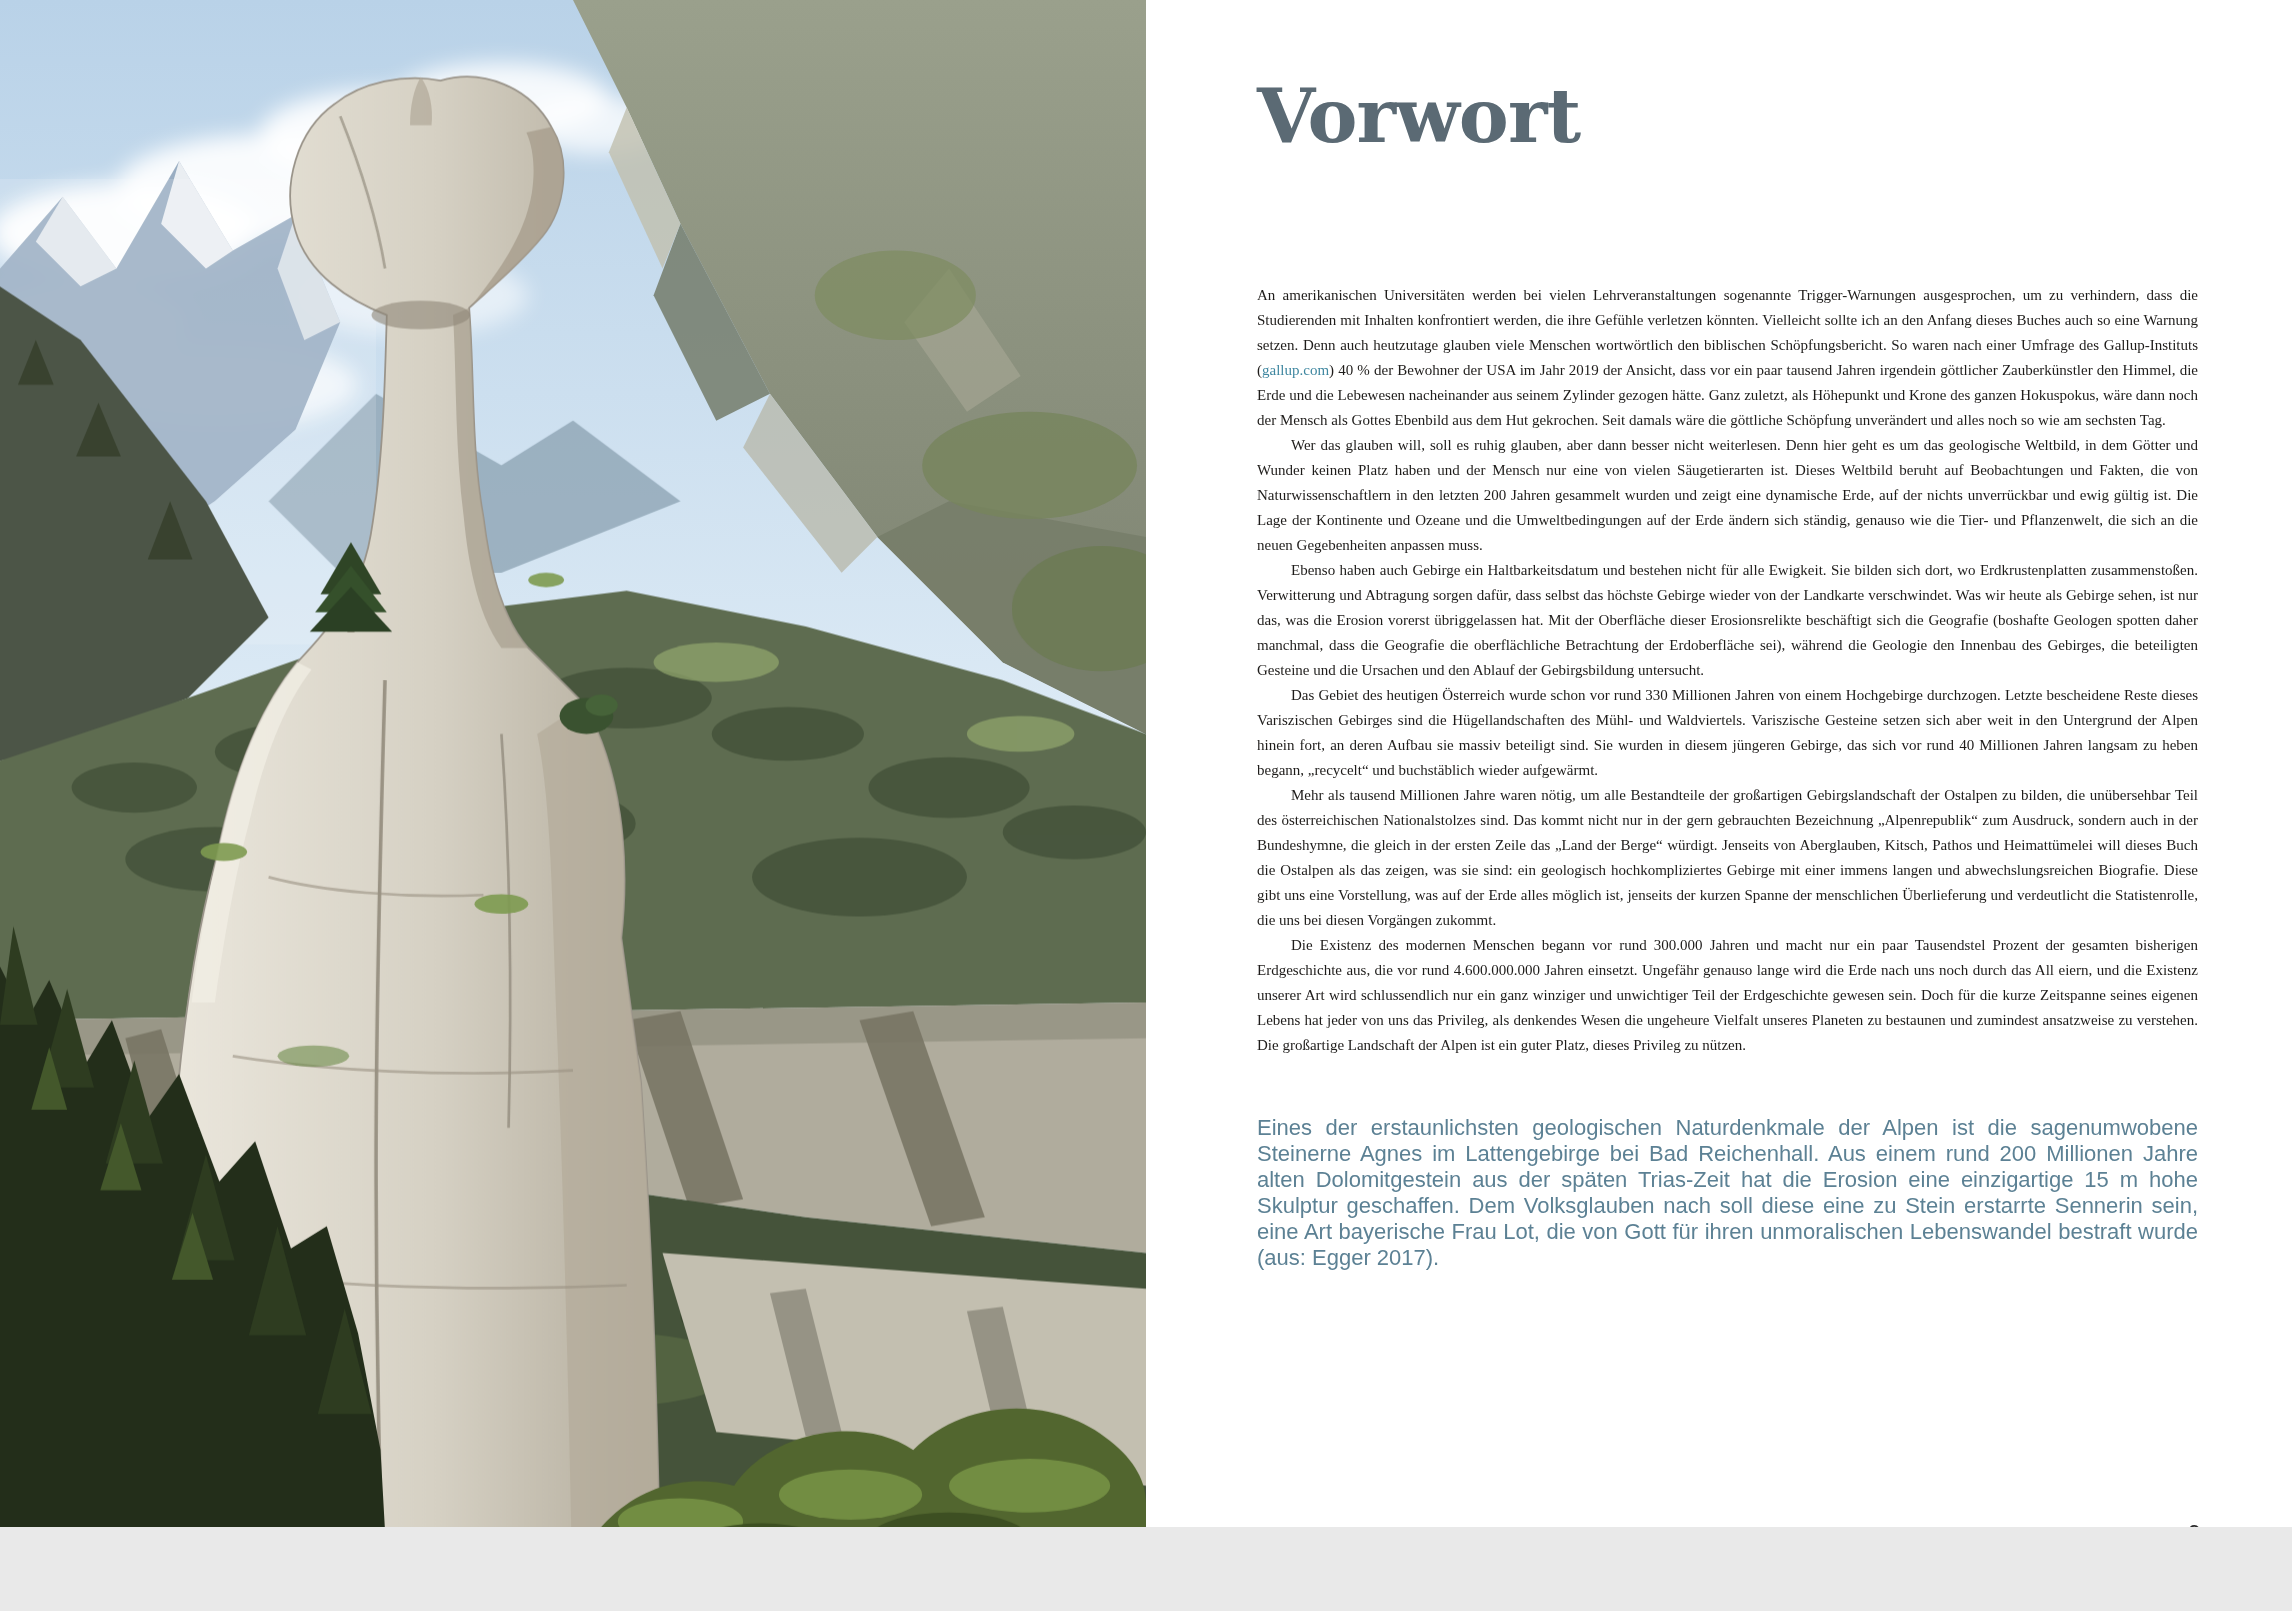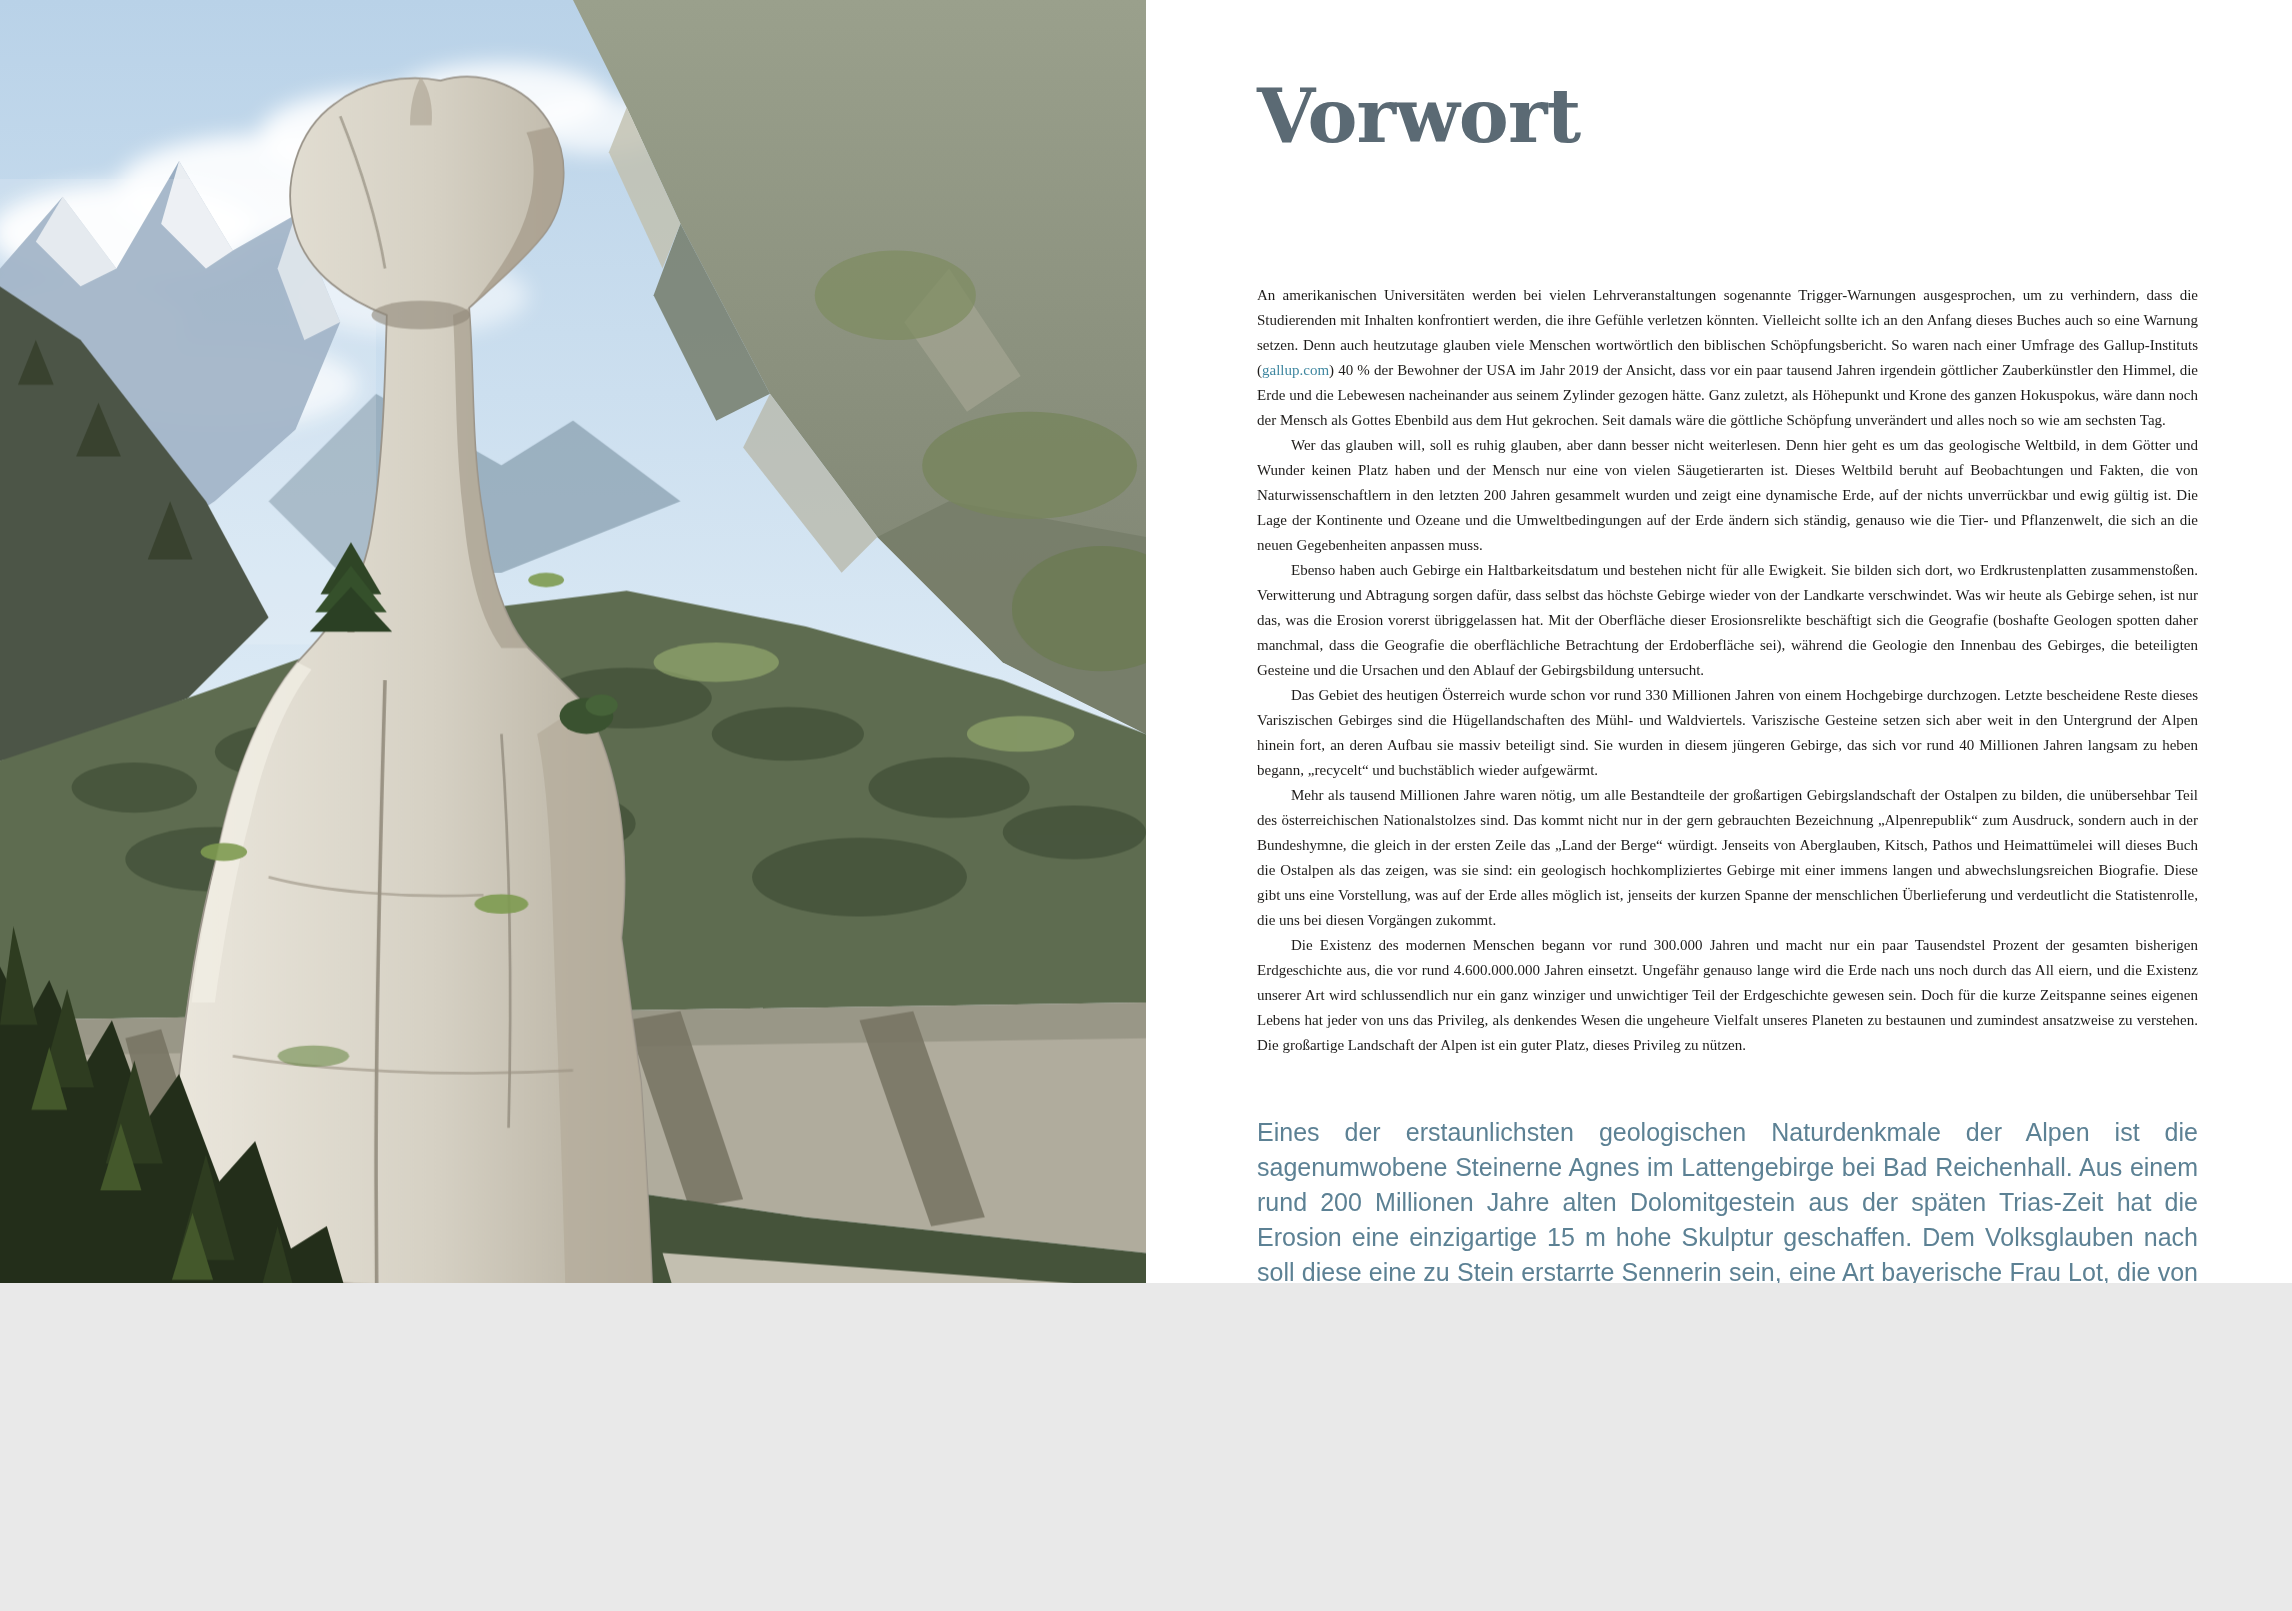--- a/index.html
+++ b/index.html
@@ -1,32 +1,32 @@
 <!DOCTYPE html>
 <html lang="de" style="font-size:14.3px"><head>
 <meta charset="utf-8">
 <style>
   html,body{margin:0;padding:0;background:#e9e9e9;}
-  .spread{position:relative;width:2293px;height:1283px;background:#c2410c;overflow:hidden;
+  .spread{position:relative;width:2293px;height:1527px;background:#c2410c;overflow:hidden;
           font-family:"Liberation Serif",serif;text-decoration:underline;}
   
   .photo{position:absolute;left:0;top:0;width:1146px;height:1611px;overflow:hidden;}
   .photo svg{display:block;width:100%;height:100%;}
   
   .page{position:absolute;left:1146px;top:0;width:1146px;height:1611px;background:#ffffff;}
   .page-inner{padding:77px 94px 0 111px;}
   .title{font-family:"DejaVu Serif","Liberation Serif",serif;font-weight:700;
          font-size:75px;line-height:1.05;color:#5b6a74;margin:0;letter-spacing:-0.9px;}
   .body-text{margin-top:127px;}
   .body-text p{margin:0;font-size:15px;line-height:25px;color:#1e1c1a;
                text-align:justify;}
   .body-text p.indent{text-indent:34px;}
   .inline-link{color:#3f87a0;}
   .caption{margin-top:57px;font-family:"Liberation Sans",sans-serif;
-           font-size:25px;line-height:35px;color:#5c8194;text-align:justify;}
+           font-size:22px;line-height:26px;color:#5c8194;text-align:justify;}
   .page-num{position:absolute;right:91px;bottom:63px;
             font-family:"Liberation Sans",sans-serif;font-size:24px;color:#2a2a2a;}
 </style>
 </head>
 <body>
 
 <div class="spread">
 
   <div class="photo">
     <svg viewBox="0 0 1280 1800" preserveAspectRatio="none">

